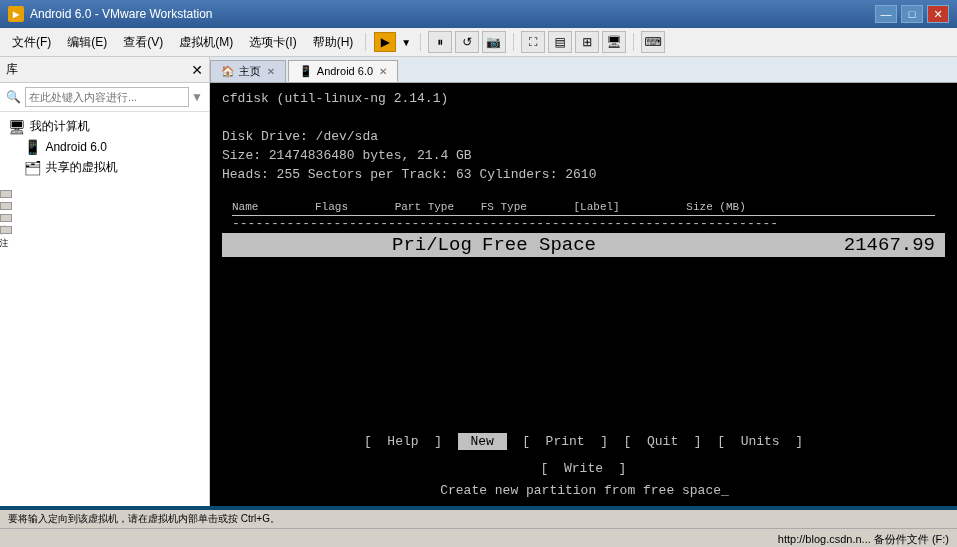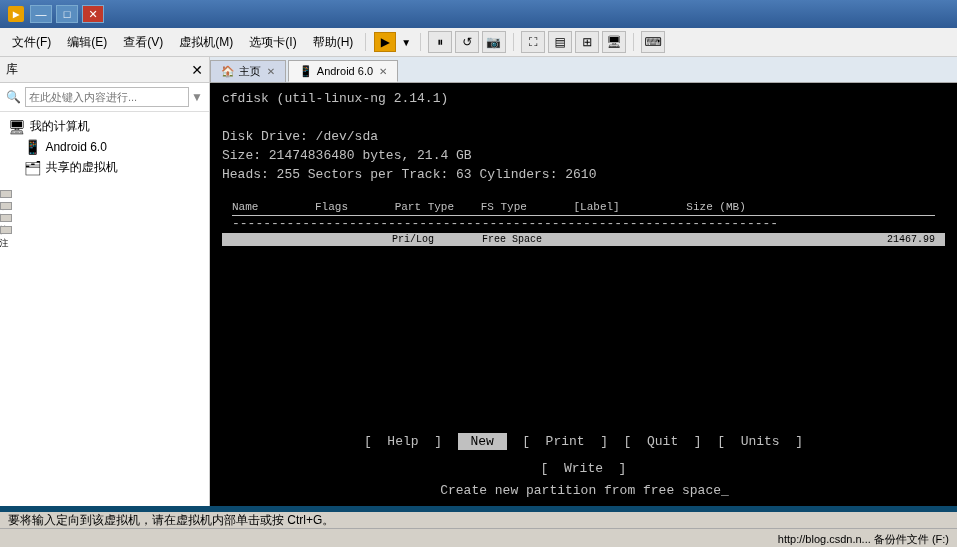--- a/index.html
+++ b/index.html
@@ -195,42 +195,43 @@
       color: #c0c0c0;
     }
 
     
     .status-bar1 {
       background: #d4d0c8;
       height: 22px;
       display: flex;
       align-items: center;
       padding: 0 8px;
-      font-size: 12px;
-      border-top: 6px solid #0c4a6e;
+      font-size: 10px;
+      border-top: 4px solid #0c4a6e;
     }
     .status-bar2 {
       background: #d4d0c8;
       height: 22px;
       display: flex;
       align-items: center;
       padding: 8px 8px;
       font-size: 11px;
       border-top: 1px solid #aaa;
       justify-content: space-between;
       gap: 12px;
     }
   </style>
 </head>
 <body>
 
 <div class="titlebar">
   <div class="titlebar-icon">
     <span style="color:white;font-size:8px;">▶</span>
   </div>
+  <span class="titlebar-title">Android 6.0 - VMware Workstation</span>
   <div class="titlebar-controls">
     <div class="titlebar-btn">—</div>
     <div class="titlebar-btn">□</div>
     <div class="titlebar-btn close">✕</div>
   </div>
 </div>
 
 <div class="menubar">
   <span class="menu-item">文件(F)</span>
   <span class="menu-item">编辑(E)</span>
@@ -319,21 +320,21 @@
         <span style="margin-left:50px;">Flags</span>
         <span style="margin-left:40px;">Part Type</span>
         <span style="margin-left:20px;">FS Type</span>
         <span style="margin-left:40px;">[Label]</span>
         <span style="margin-left:60px;">Size (MB)</span>
       </div>
       <div style="font-family:'Courier New',monospace;font-size:13px;color:#c0c0c0;padding:0 10px;margin:2px 0;">
         <span style="display:block;border-top:1px solid #c0c0c0;">----------------------------------------------------------------------</span>
       </div>
 
-      <div class="vm-selected-row" style="font-family:'Courier New',monospace;font-size:10px;padding:1px 10px;display:flex;">
+      <div class="vm-selected-row" style="font-family:'Courier New',monospace;font-size:19px;padding:1px 10px;display:flex;">
         <span style="width:80px;">&nbsp;</span>
         <span style="width:80px;">&nbsp;</span>
         <span style="width:90px;">Pri/Log</span>
         <span style="width:120px;">Free Space</span>
         <span style="flex:1;">&nbsp;</span>
         <span>21467.99</span>
       </div>
 
       <div class="bottom-commands">
         <div style="font-family:'Courier New',monospace;font-size:13px;color:#c0c0c0;">

